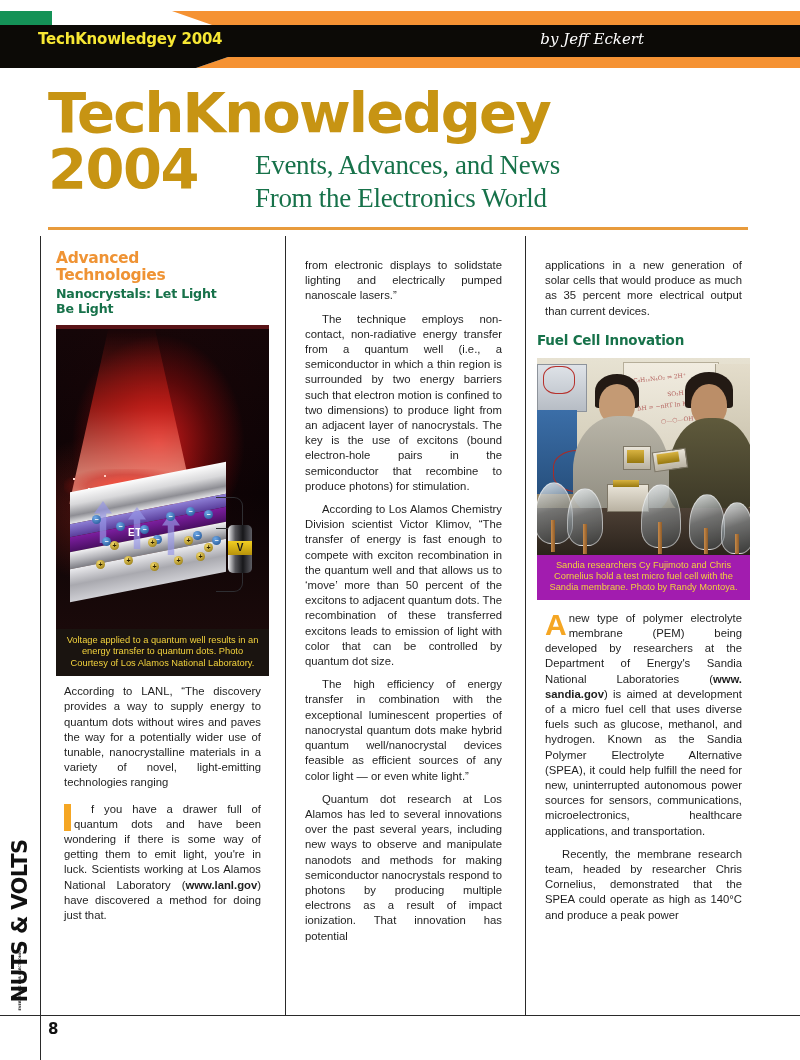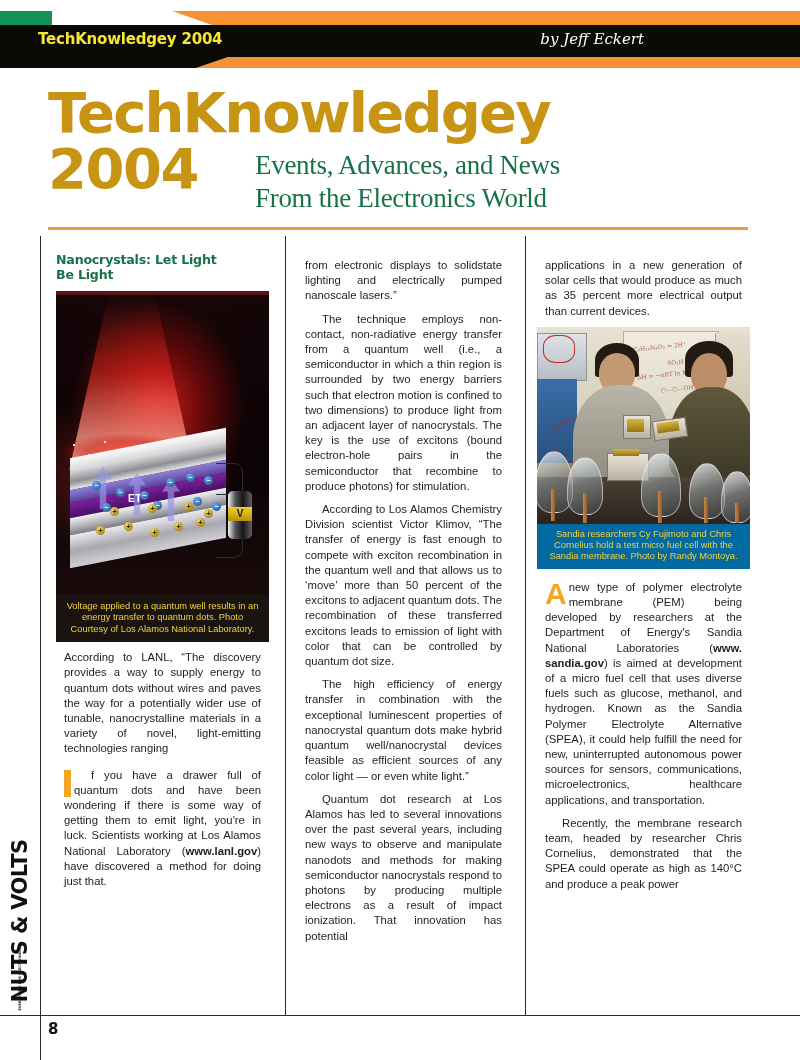--- a/index.html
+++ b/index.html
@@ -463,21 +463,21 @@
     background: linear-gradient(180deg, #e9e4d8 0%, #b9b2a2 100%);
     border: 1px solid #7e7767;
   }
   .ph-devgold {
     position: absolute;
     background: linear-gradient(180deg, #d8b341, #97780f);
   }
   #fig2-caption {
     width: 213px;
     box-sizing: border-box;
-    background: #0369a1;
+    background: #a21caf;
     padding: 5px 6px 6px 6px;
     text-align: center;
     font-family: "Liberation Sans", sans-serif;
     font-size: 9.3px;
     line-height: 11.3px;
     color: #f2d23d;
   }
 
   
   #page-number {
@@ -528,20 +528,24 @@
 <div id="hrule-bottom"></div>
 <div id="vrule-footer"></div>
 
 <div id="nv-logo">
   <div id="nv-logo-text">NUTS &amp; VOLTS</div>
   <div id="nv-logo-sub">EVERYTHING FOR ELECTRONICS</div>
 </div>
 
 <div class="col" id="col1">
 
+  <div class="kicker">
+    <div>Advanced</div>
+    <div>Technologies</div>
+  </div>
   <div class="deck">
     <div>Nanocrystals: Let Light</div>
     <div>Be Light</div>
   </div>
 
   <figure id="fig1">
     <div id="fig1-topband"></div>
     <div id="fig1-art">
       <div class="qw-glowbg"></div>
       <div class="qw-beam"></div>
@@ -599,20 +603,21 @@
   <p class="body-p">from electronic displays to solidstate lighting and electrically pumped nanoscale lasers.”</p>
   <p class="body-p">The technique employs non-contact, non-radiative energy transfer from a quantum well (i.e., a semiconductor in which a thin region is surrounded by two energy barriers such that electron motion is confined to two dimensions) to produce light from an adjacent layer of nanocrystals. The key is the use of excitons (bound electron-hole pairs in the semiconductor that recombine to produce photons) for stimulation.</p>
   <p class="body-p">According to Los Alamos Chemistry Division scientist Victor Klimov, “The transfer of energy is fast enough to compete with exciton recombination in the quantum well and that allows us to ‘move’ more than 50 percent of the excitons to adjacent quantum dots. The recombination of these transferred excitons leads to emission of light with color that can be controlled by quantum dot size.</p>
   <p class="body-p">The high efficiency of energy transfer in combination with the exceptional luminescent properties of nanocrystal quantum dots make hybrid quantum well/nanocrystal devices feasible as efficient sources of any color light — or even white light.”</p>
   <p class="body-p">Quantum dot research at Los Alamos has led to several innovations over the past several years, including new ways to observe and manipulate nanodots and methods for making semiconductor nanocrystals respond to photons by producing multiple electrons as a result of impact ionization. That innovation has potential</p>
 </div>
 
 <div class="col" id="col3">
   <p class="body-p">applications in a new generation of solar cells that would produce as much as 35 percent more electrical output than current devices.</p>
 
+  <h2 class="section-head">Fuel Cell Innovation</h2>
 
   <figure id="fig2">
     <div id="fig2-art">
       <div class="ph-wallA"></div>
       <div class="ph-cabinet"></div>
       <div class="ph-cabinet2"></div>
       <div class="ph-scrawl" style="left:96px; top:16px;">C₈H₁₀N₄O₂ ⇌ 2H⁺</div>
       <div class="ph-scrawl" style="left:130px; top:30px;">SO₃H — CF₂ —</div>
       <div class="ph-scrawl" style="left:100px; top:44px;">ΔH = −nRT ln K</div>
       <div class="ph-scrawl" style="left:124px; top:58px;">⬡—⬡—OH</div>

